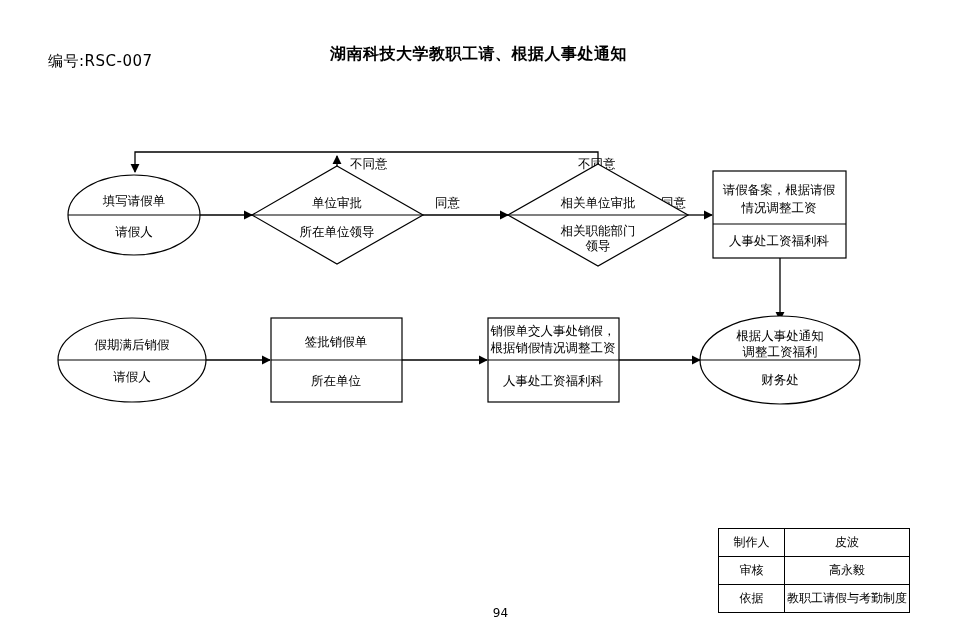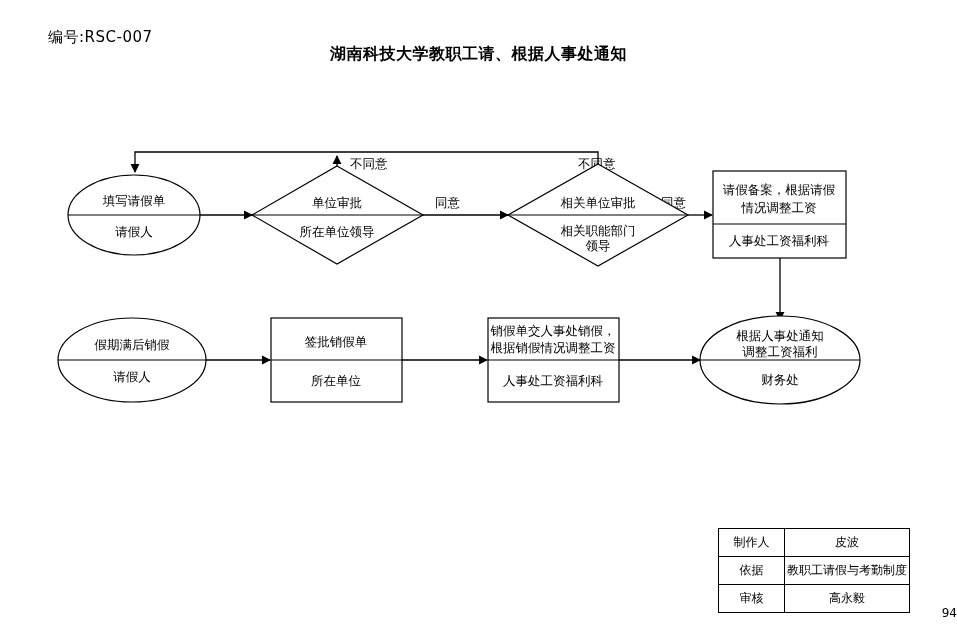--- a/index.html
+++ b/index.html
@@ -14,42 +14,42 @@
   #page {
     position: relative;
     width: 957px;
     height: 637px;
     background: #ffffff;
     overflow: hidden;
   }
   .doc-no {
     position: absolute;
     left: 48px;
-    top: 28px;
+    top: 52px;
     font-size: 15px;
     letter-spacing: 0.5px;
     white-space: nowrap;
   }
   .doc-title {
     position: absolute;
     left: 0;
     right: 0;
     top: 44px;
     text-align: center;
     font-size: 16px;
     font-weight: bold;
     letter-spacing: 0.5px;
     white-space: nowrap;
   }
   .page-num {
     position: absolute;
     left: 0;
     right: 0;
     top: 606px;
-    text-align: right;
+    text-align: center;
     font-size: 12px;
     padding-left: 44px;
   }
 
   svg.flow {
     position: absolute;
     left: 0;
     top: 0;
     width: 957px;
     height: 637px;
@@ -196,25 +196,25 @@
     </g>
   </svg>
 
   <table class="sigtable">
     <tbody>
       <tr>
         <td class="lbl">制作人</td>
         <td>皮波</td>
       </tr>
       <tr>
+        <td class="lbl">审核</td>
+        <td>高永毅</td>
+      </tr>
+      <tr>
         <td class="lbl">依据</td>
         <td>教职工请假与考勤制度</td>
       </tr>
-      <tr>
-        <td class="lbl">审核</td>
-        <td>高永毅</td>
-      </tr>
     </tbody>
   </table>
 
   <div class="page-num">94</div>
 
 </div>
 
 </body></html>

